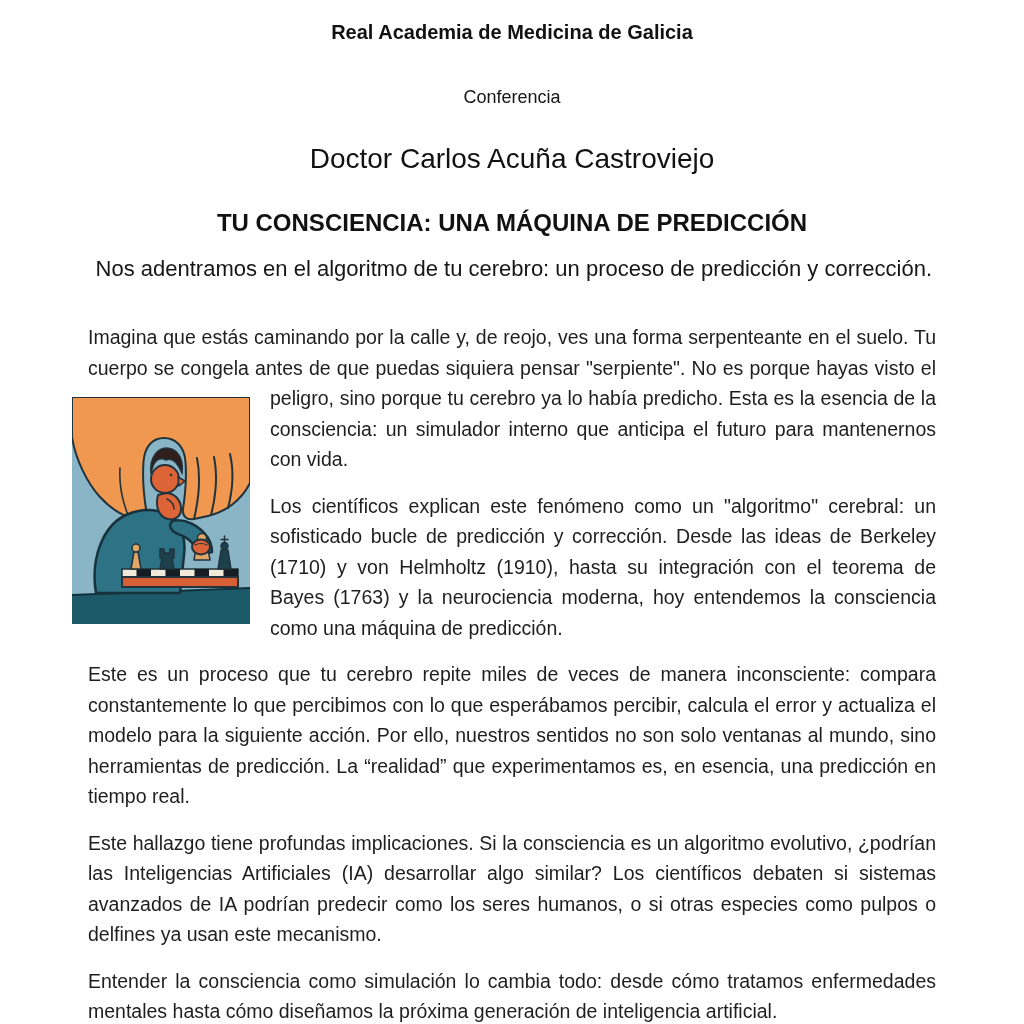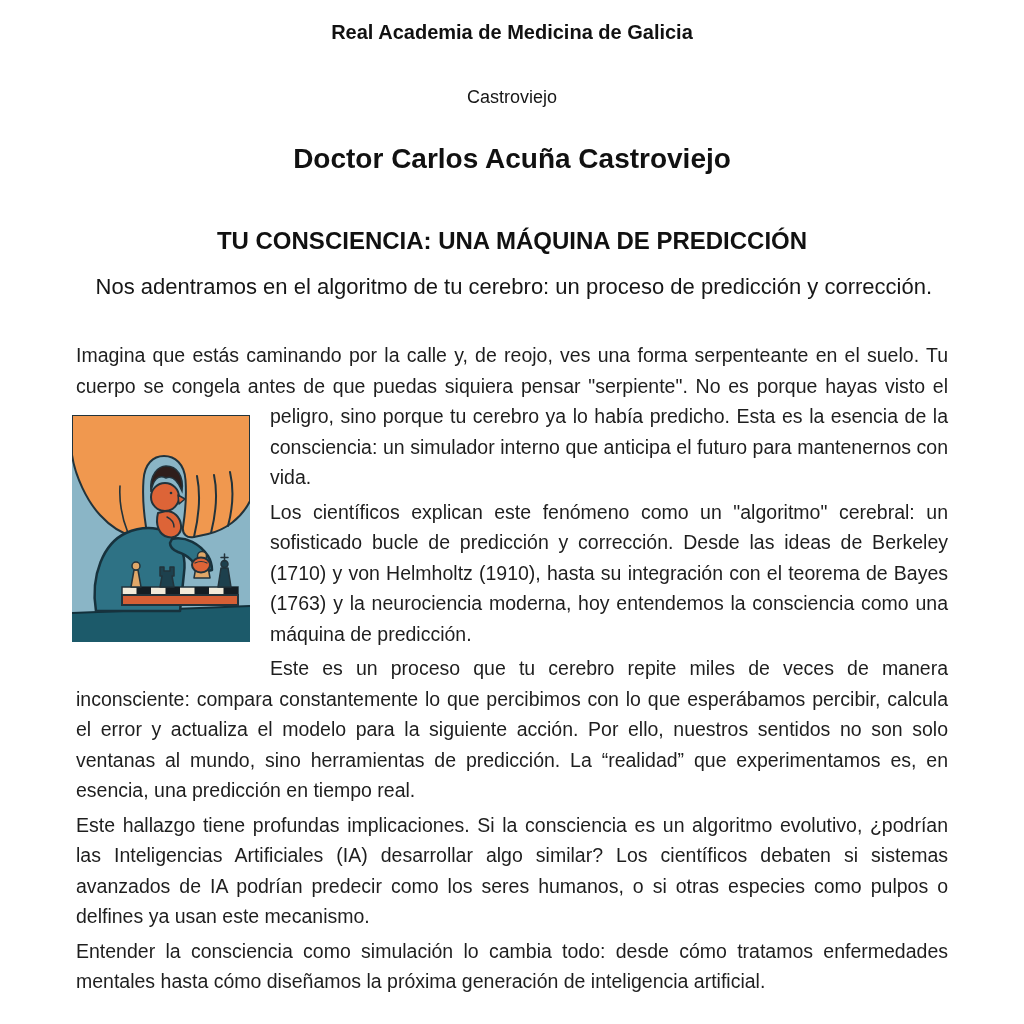--- a/index.html
+++ b/index.html
@@ -20,65 +20,65 @@
   }
   .event-type {
     margin-top: 36px;
     text-align: center;
     font-size: 18px; line-height: 22px;
     color: #161616;
   }
   .speaker {
     margin-top: 34px;
     text-align: center;
-    font-size: 28px; line-height: 34px; font-weight: bold;
+    font-size: 28px; line-height: 34px; font-weight: normal;
     color: #111;
   }
   .talk-title {
-    margin-top: 50px;
+    margin-top: 32px;
     text-align: center;
     font-size: 24px; line-height: 30px; font-weight: bold;
     color: #111;
   }
   .subtitle {
     margin-top: 16px;
     padding: 0 20px;
     text-align: right;
     font-size: 22px; line-height: 30px;
     color: #161616;
   }
 
   .article-body {
     margin-top: 38px;
     font-size: 19.5px; line-height: 30.5px;
     text-align: justify;
     color: #1e1e1e;
   }
-  .article-body p { margin: 4px; }
+  .article-body p { margin: 16px; }
 
   .float-spacer {
     float: left;
     width: 1px; margin-left: -1px;
     height: 61px; 
   }
   .illustration {
     float: left; clear: left;
     width: 178px; height: 227px;
     margin: 14px 20px 18px 0;
   }
   .illustration svg { display: block; width: 178px; height: 227px; }
 </style>
 </head>
 <body>
 
 <div class="page">
 
   <h1 class="institution">Real Academia de Medicina de Galicia</h1>
 
-  <p class="event-type">Castroviejo</p>
+  <p class="event-type">Conferencia</p>
 
   <h2 class="speaker">Doctor Carlos Acuña Castroviejo</h2>
 
   <h3 class="talk-title">TU CONSCIENCIA: UNA MÁQUINA DE PREDICCIÓN</h3>
 
   <p class="subtitle">Nos adentramos en el algoritmo de tu cerebro: un proceso de predicción y corrección.</p>
 
   <div class="article-body">
 
     <span class="float-spacer"></span>

